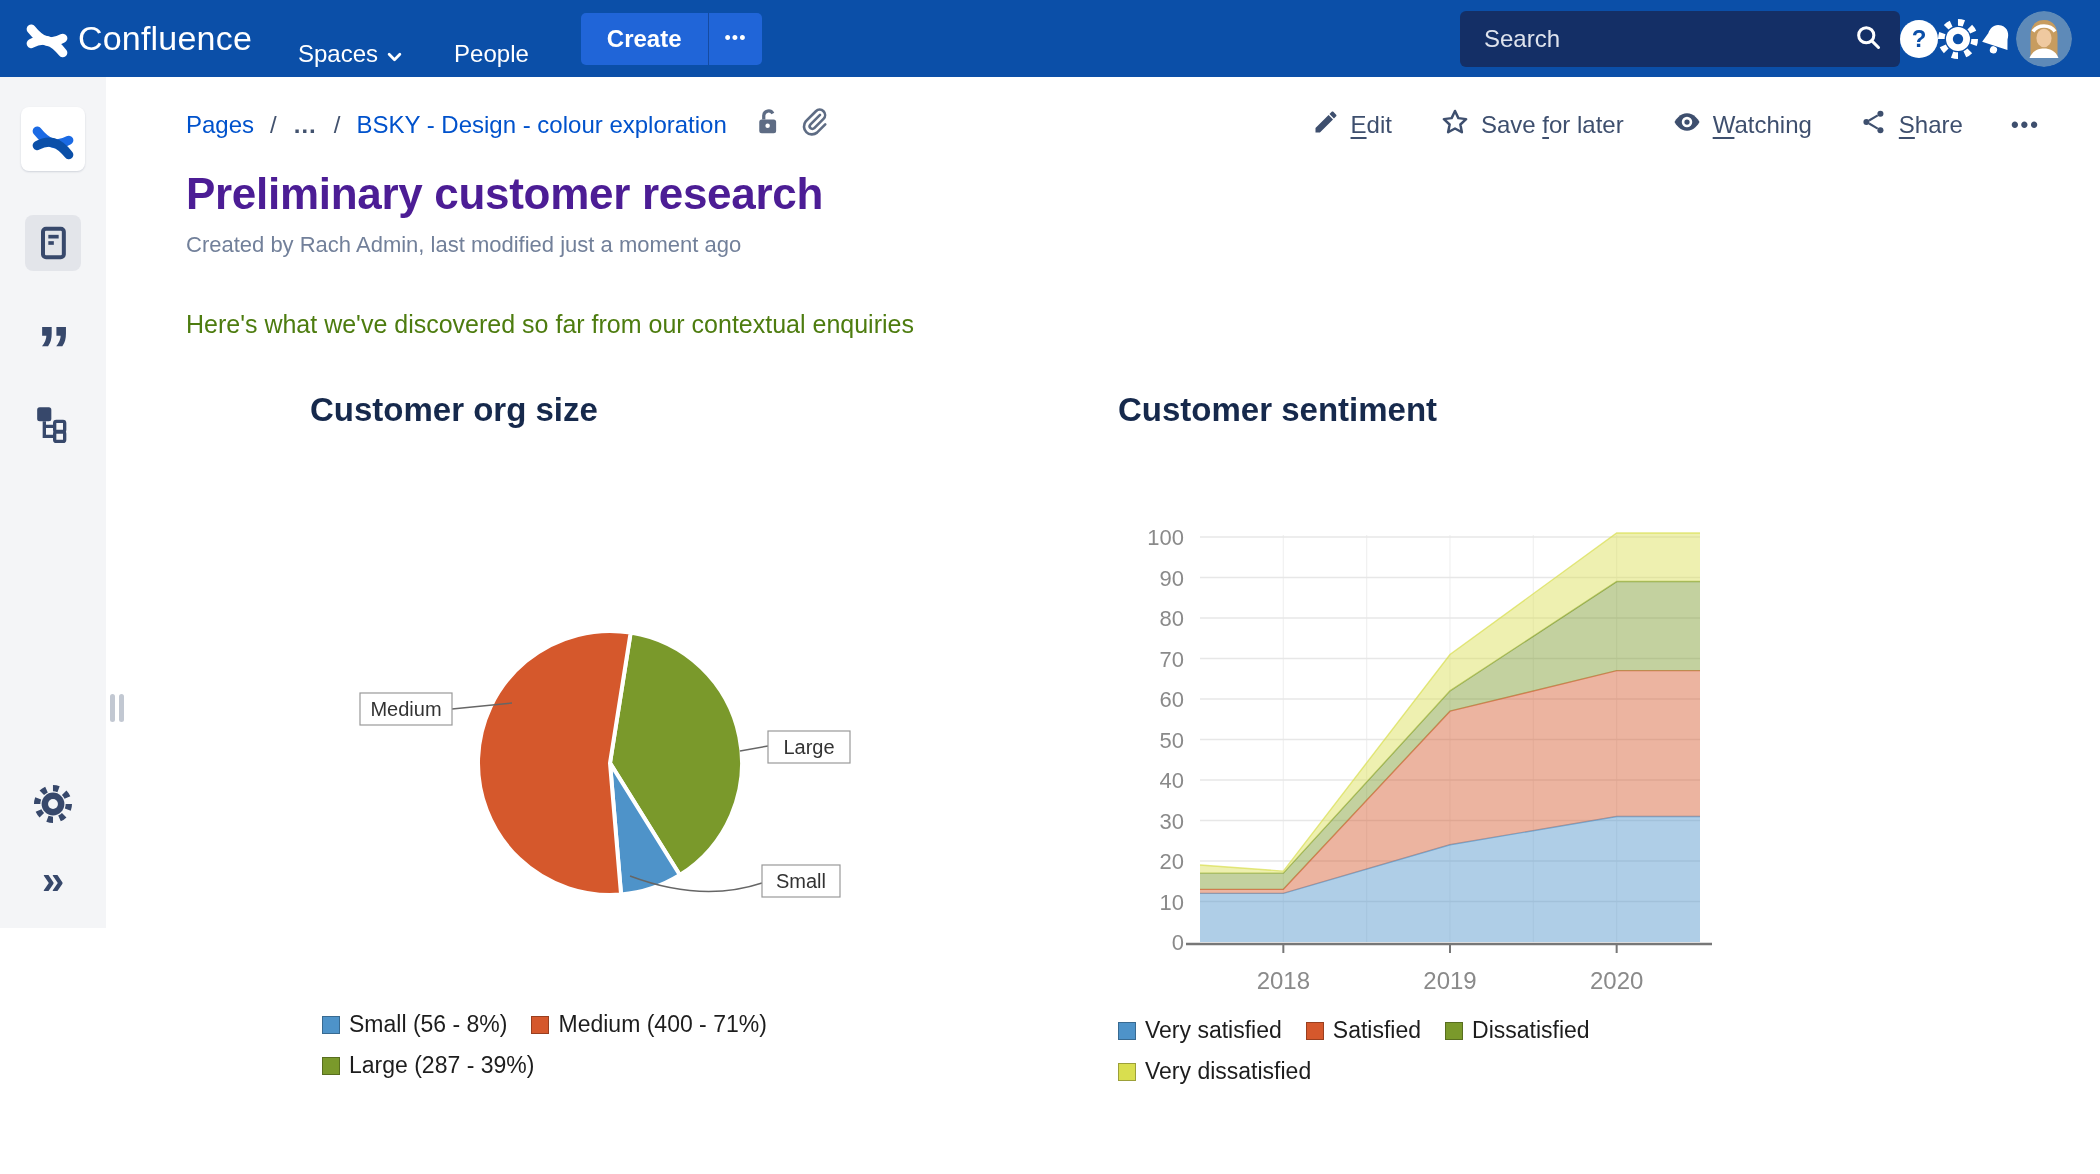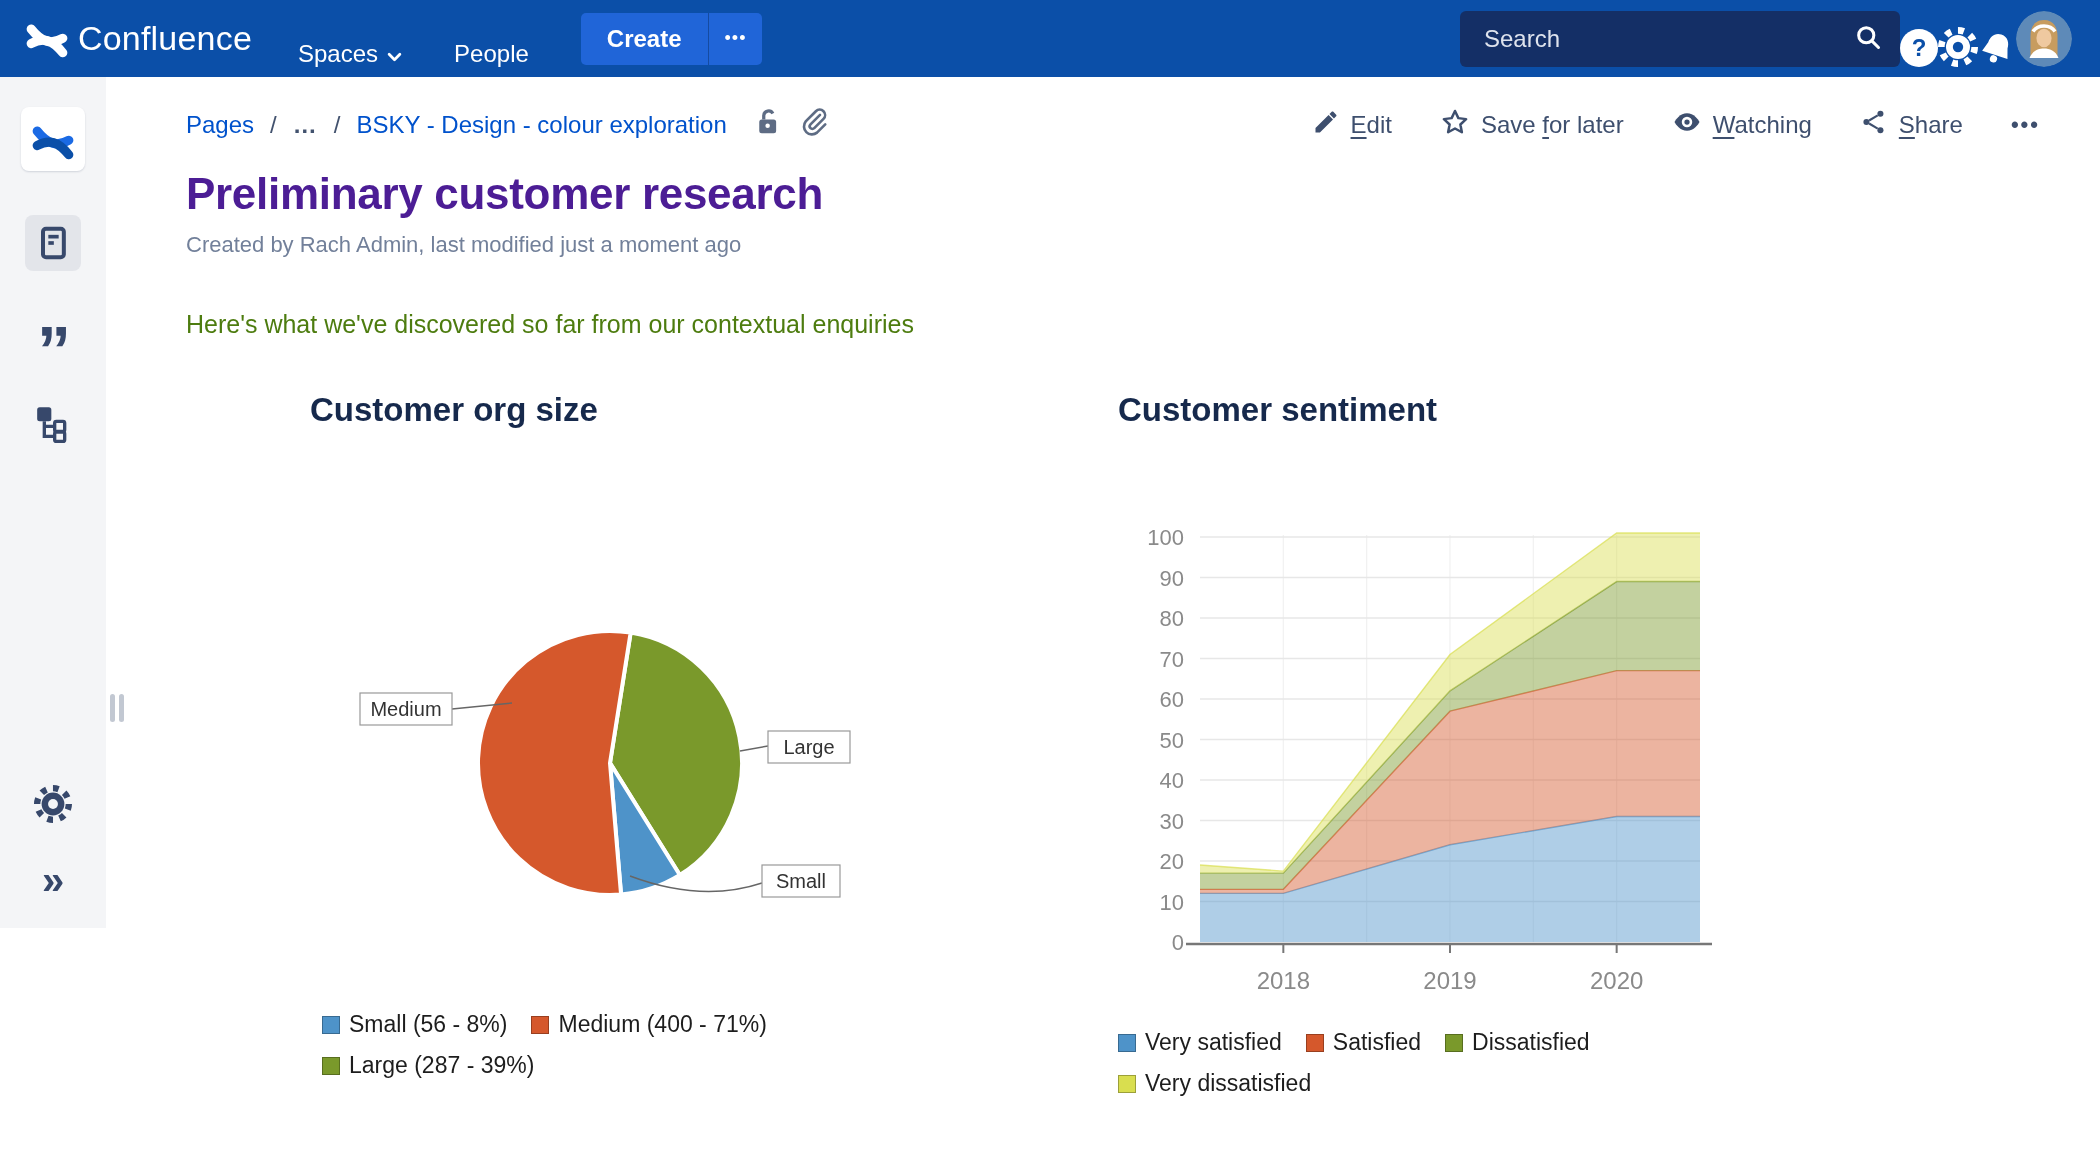--- a/index.html
+++ b/index.html
@@ -13,21 +13,21 @@
   .brand { display:flex; align-items:center; gap:10px; cursor:pointer; }
   .brand-name { font-size:34px; font-weight:500; letter-spacing:.2px; }
   .navlinks { display:flex; align-items:center; gap:52px; margin-left:46px; }
   .navlink { display:flex; align-items:center; gap:9px; font-size:24px; cursor:pointer;margin-top:31px; }
   .create-group { display:flex; margin-left:52px; border-radius:5px; overflow:hidden; }
   .create-btn { background:#2065D8; color:#fff; font-size:24px; font-weight:bold;
     padding:12px 26px; border:none; cursor:pointer; font-family:inherit; }
   .create-more { background:#2065D8; color:#fff; font-size:18px; letter-spacing:1px;
     padding:12px 16px; border:none; border-left:1px solid rgba(9,44,96,.45);
     cursor:pointer; font-family:inherit; }
-  .nav-right { margin-left:auto; display:flex; align-items:flex-end; }
+  .nav-right { margin-left:auto; display:flex; align-items:center; }
   .searchbox { width:440px; height:56px; background:#142F66; border-radius:6px;
     display:flex; align-items:center; padding:0 18px 0 24px; }
   .searchbox input { flex:1; background:transparent; border:none; outline:none;
     color:#fff; font-size:24px; font-family:inherit; }
   .searchbox input::placeholder { color:#E9EDF5; opacity:.95; }
   .help-circle { width:38px; height:38px; border-radius:50%; background:#fff;
     color:#0B4FA8; font-size:24px; font-weight:bold; display:flex; align-items:center;
     justify-content:center; cursor:pointer; }
   .icon-btn { cursor:pointer; display:flex; align-items:center; }
   .avatar { width:56px; height:56px; border-radius:50%; overflow:hidden; cursor:pointer; }
@@ -71,21 +71,21 @@
   .charts { margin-top:52px; display:flex; }
   .chart-block h2 { font-size:33px; font-weight:600; color:#16294C; }
   .chart-left  { margin-left:124px; width:660px; }
   .chart-right { margin-left:148px; width:650px; }
   .pie-svg  { margin-top:106px; display:block; }
   .area-svg { margin-top:86px;  display:block; }
 
   .legend { display:flex; flex-wrap:wrap; column-gap:24px; row-gap:14px;
     font-size:23px; color:#1d1d1d; align-items:flex-end; }
   .legend.pie  { margin-top:16px; margin-left:12px; width:520px; }
-  .legend.area { margin-top:22px; width:600px; }
+  .legend.area { margin-top:10px; width:600px; }
   .legend-item { display:flex; align-items:center; gap:9px; }
   .legend-swatch { width:18px; height:18px; border:1px solid rgba(0,0,0,.28); flex:none; }
 </style>
 </head>
 <body>
 
 <div class="app">
 
   <header class="topnav">
     <div class="brand">

